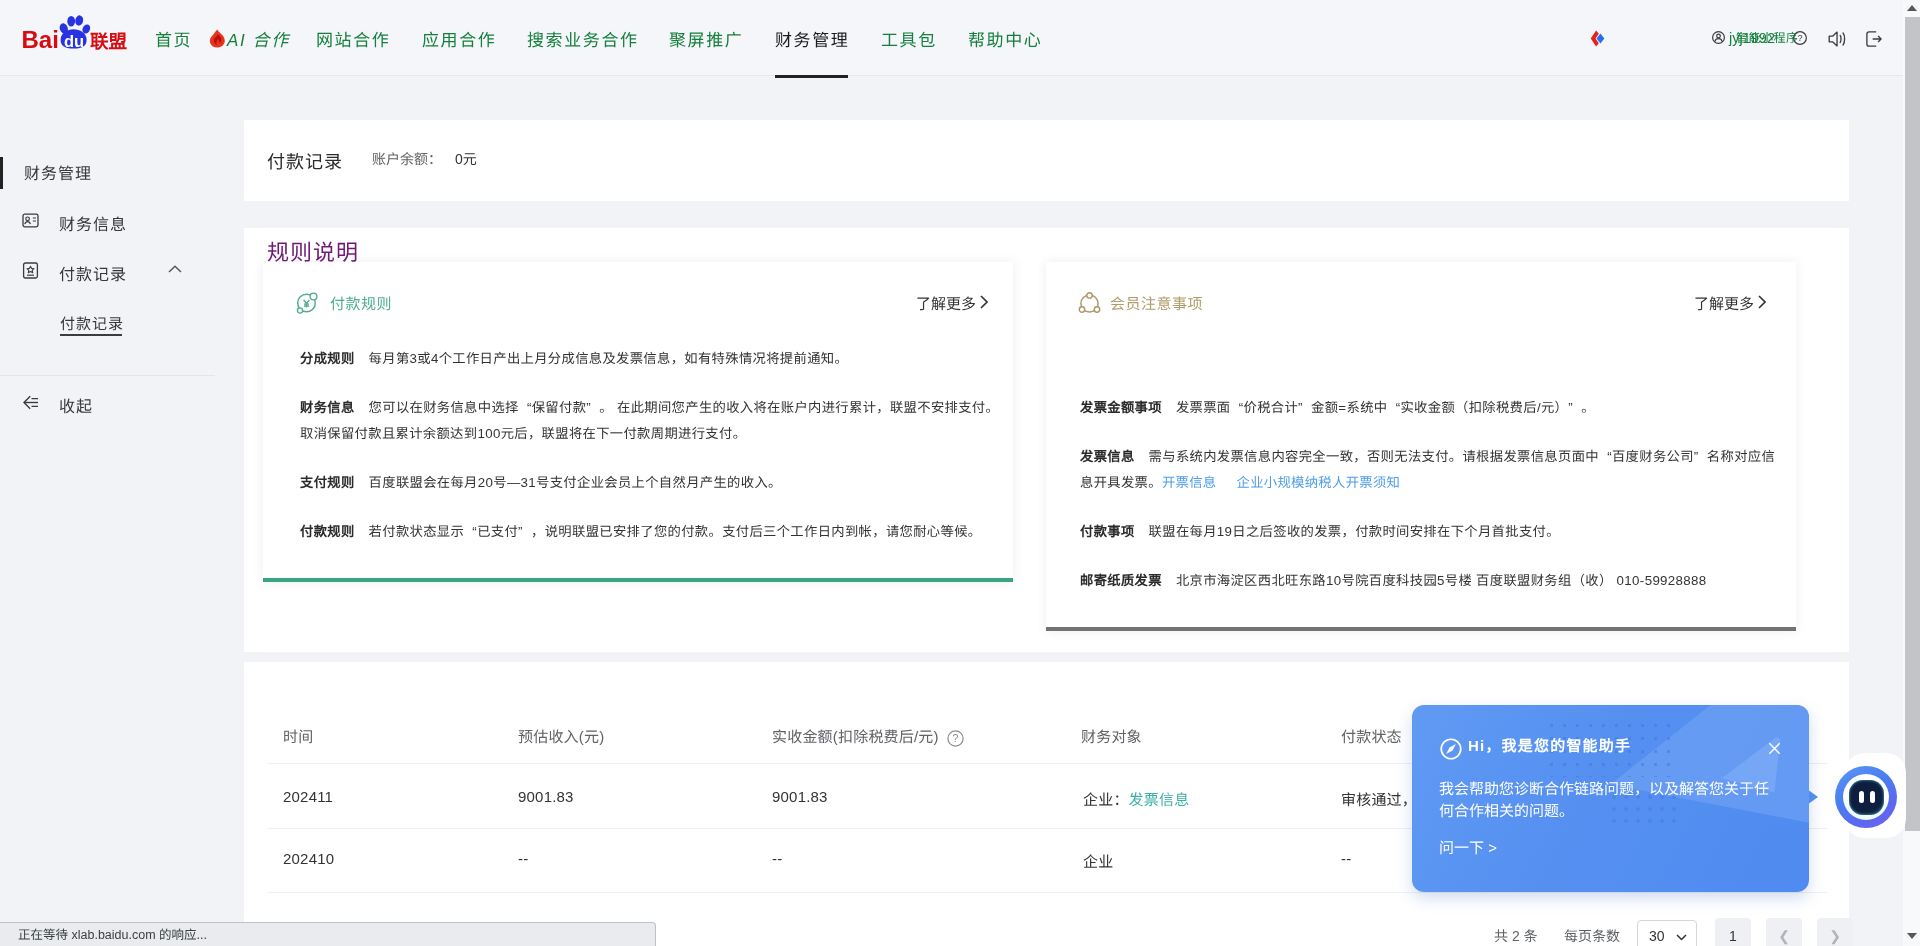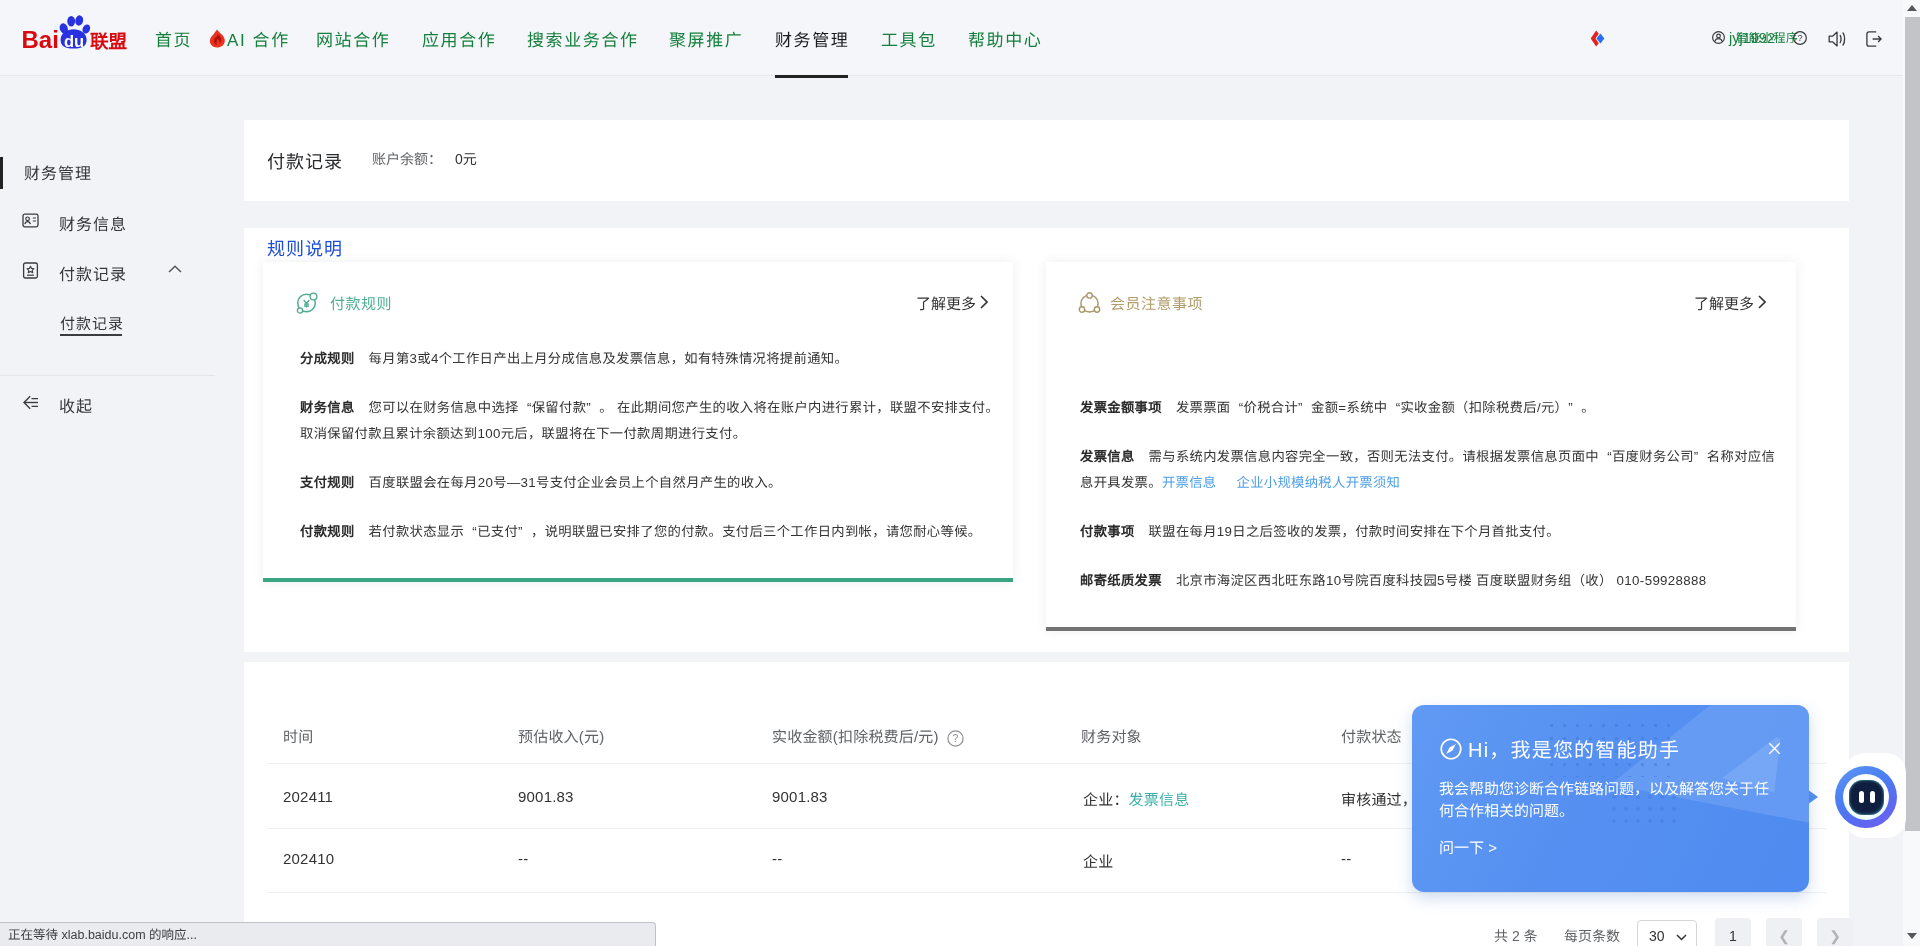--- a/index.html
+++ b/index.html
@@ -57,21 +57,21 @@
                 background:radial-gradient(circle at 46% 40%, #0f1e3e 60%, #143055 85%, #1d5f7a 100%);
                 box-shadow:inset 0 0 3px rgba(90,225,235,0.8); }
   .robot-eye { position:absolute; top:791px; width:5px; height:12px; background:#ffffff; border-radius:2.5px; }
   
   #sb-track { position:absolute; left:1903px; top:0; width:17px; height:946px; background:#f8f9fa; }
   #sb-thumb { position:absolute; left:1905px; top:17px; width:15px; height:814px; background:#c2c4c7; }
   .sb-arrow { position:absolute; left:1907px; width:0; height:0; border-left:5px solid transparent; border-right:5px solid transparent; }
   
   #status { position:absolute; left:0; top:922px; width:656px; height:24px; background:#e9ebee;
             border-top:1px solid #bec2c7; border-right:1px solid #bec2c7; border-top-right-radius:4px;
-            font-size:12.5px; color:#3c4043; line-height:24px; padding-left:8px; }
+            font-size:12.5px; color:#3c4043; line-height:24px; padding-left:18px; }
 </style>
 </head>
 <body>
 <div id="stage">
 
   <div class="abs" id="nav"></div>
   <div id="nav-active-bar"></div>
 
   <svg class="abs" style="left:18px; top:10px;" width="132" height="52" viewBox="0 0 132 52">
     <text x="3.5" y="37.8" font-family="Liberation Sans, sans-serif" font-size="24" font-weight="bold" fill="#d80b10">Bai</text>
@@ -83,21 +83,21 @@
       <ellipse cx="68.3" cy="19" rx="3.6" ry="4.7" transform="rotate(28 68.3 19)"></ellipse>
     </g>
     <text x="46" y="36.6" font-family="Liberation Sans, sans-serif" font-size="16.5" font-weight="bold" fill="#ffffff">du</text>
     <text x="72" y="37.6" font-family="Liberation Sans, sans-serif" font-size="18.6" font-weight="bold" fill="#d80b10">联盟</text>
   </svg>
   <div class="navitem" style="left:155px;">首页</div>
   <svg class="abs" style="left:209px; top:29px;" width="17" height="19" viewBox="0 0 17 19">
     <path d="M8.2 0.5 C9.5 3.5 13.8 5.2 15.3 9.2 C16.8 13.2 14.6 17.6 9.4 18.4 C4.1 19.2 0.6 15.6 0.9 11.6 C1.1 8.8 3 7.3 4.3 5.6 C5.5 4.1 6.2 2.4 8.2 0.5 Z" fill="#e8321f"></path>
     <path d="M10.9 7.3 C12.3 9.0 13.1 12.3 10.8 14.3 C10.5 12.2 9.9 11.2 8.7 10.1 C7.5 11.4 7.1 13.8 7.8 15.9 C5.2 15.0 4.3 12.0 5.4 9.8 C6.3 8.1 8.0 7.6 8.6 5.4 C9.4 5.9 10.3 6.5 10.9 7.3 Z" fill="#b01205"></path>
   </svg>
-  <div class="navitem" style="left:227px;">AI 合作</div>
+  <div class="navitem" style="left:227px;font-style:italic;">AI 合作</div>
   <div class="navitem" style="left:316px;">网站合作</div>
   <div class="navitem" style="left:422px;">应用合作</div>
   <div class="navitem" style="left:527px;">搜索业务合作</div>
   <div class="navitem" style="left:669px;">聚屏推广</div>
   <div class="navitem" style="left:775px; color:#1b1c1f;">财务管理</div>
   <div class="navitem" style="left:881px;">工具包</div>
   <div class="navitem" style="left:968px;">帮助中心</div>
   <svg class="abs" style="left:1590px; top:30px;" width="16" height="17" viewBox="0 0 16 17">
     <path d="M6.1 0.5 L0.7 8.5 L6.1 16.5 L8.8 13.3 L5.5 8.5 L8.8 3.7 Z" fill="#e1251b"></path>
     <path d="M10.4 3.5 L6.5 8.5 L10.4 13.5 L14.4 8.5 Z" fill="#2a6df5"></path>
@@ -151,21 +151,21 @@
   </svg>
   <div class="side-item" style="left:59px; top:393px;">收起</div>
 
   <div class="card" style="left:244px; top:120px; width:1605px; height:81px;">
     <span style="position:absolute; left:23px; top:27px; font-size:18px; color:#2a2b2e; letter-spacing:1px;">付款记录</span>
     <span style="position:absolute; left:128px; top:28px; font-size:14px; color:#606266;">账户余额：</span>
     <span style="position:absolute; left:211px; top:28px; font-size:14px; color:#333;">0元</span>
   </div>
 
   <div class="card" style="left:244px; top:228px; width:1605px; height:424px;">
-    <span style="position:absolute; left:23px; top:6px; font-size:18px; color:#1d4ed8; letter-spacing:1px;text-align:right;">规则说明</span>
+    <span style="position:absolute; left:23px; top:6px; font-size:22px; color:#701a75; letter-spacing:1px;text-align:right;">规则说明</span>
   </div>
 
   <div class="inner-card" style="left:263px; top:262px; width:750px; height:320px; border-bottom:4px solid #3aa583;">
     <svg class="abs" style="left:33px; top:30px;" width="22" height="22" viewBox="0 0 22 22">
       <circle cx="10.5" cy="11" r="8.8" fill="none" stroke="#52ab90" stroke-width="1.5"></circle>
       <circle cx="17.5" cy="4.5" r="3.4" fill="#ffffff" stroke="#52ab90" stroke-width="1.4"></circle>
       <circle cx="4" cy="18.5" r="2.6" fill="#ffffff" stroke="#52ab90" stroke-width="1.4"></circle>
       <path d="M7.6 8 L10.5 11.4 L13.4 8 M10.5 11.4 L10.5 15.4 M8 12.1 L13 12.1 M8 14 L13 14" fill="none" stroke="#52ab90" stroke-width="1.3"></path>
     </svg>
     <span class="rule-title" style="left:67px; top:30px; color:#4fae93;">付款规则</span>
@@ -242,21 +242,21 @@
   <div id="ptail"></div>
   <div id="popup">
     <div class="deco1"></div>
     <div class="deco2"></div>
     <div class="dots"></div>
     <div class="dots2"></div>
     <svg class="abs" style="left:28px; top:33px;" width="22" height="22" viewBox="0 0 23 23">
       <circle cx="11.5" cy="11.5" r="10.2" fill="none" stroke="#ffffff" stroke-width="1.8"></circle>
       <path d="M16.6 6.4 L13.1 13.1 L6.4 16.6 L9.9 9.9 Z" fill="#ffffff"></path>
     </svg>
-    <span style="position:absolute; left:56px; top:29px; font-size:20px; font-weight:normal; color:#fff; letter-spacing:1.2px;">Hi，我是您的智能助手</span>
+    <span style="position:absolute; left:56px; top:29px; font-size:15px; font-weight:bold; color:#fff; letter-spacing:1.2px;">Hi，我是您的智能助手</span>
     <svg class="abs" style="left:356px; top:37px;" width="13" height="13" viewBox="0 0 15 15">
         <path d="M1.5 1.5 L13.5 13.5 M13.5 1.5 L1.5 13.5" stroke="#fff" stroke-width="1.6"></path>
       </svg>
     <div style="position:absolute; left:27px; top:73px; width:338px; font-size:15px; line-height:22px; color:#fff; letter-spacing:0;">我会帮助您诊断合作链路问题，以及解答您关于任何合作相关的问题。</div>
     <div style="position:absolute; left:27px; top:131px; font-size:15px; color:#fff;">问一下 &gt;</div>
   </div>
 
   <div id="robot-badge"></div>
   <div id="robot-ring"></div>
   <div id="robot-white"></div>

